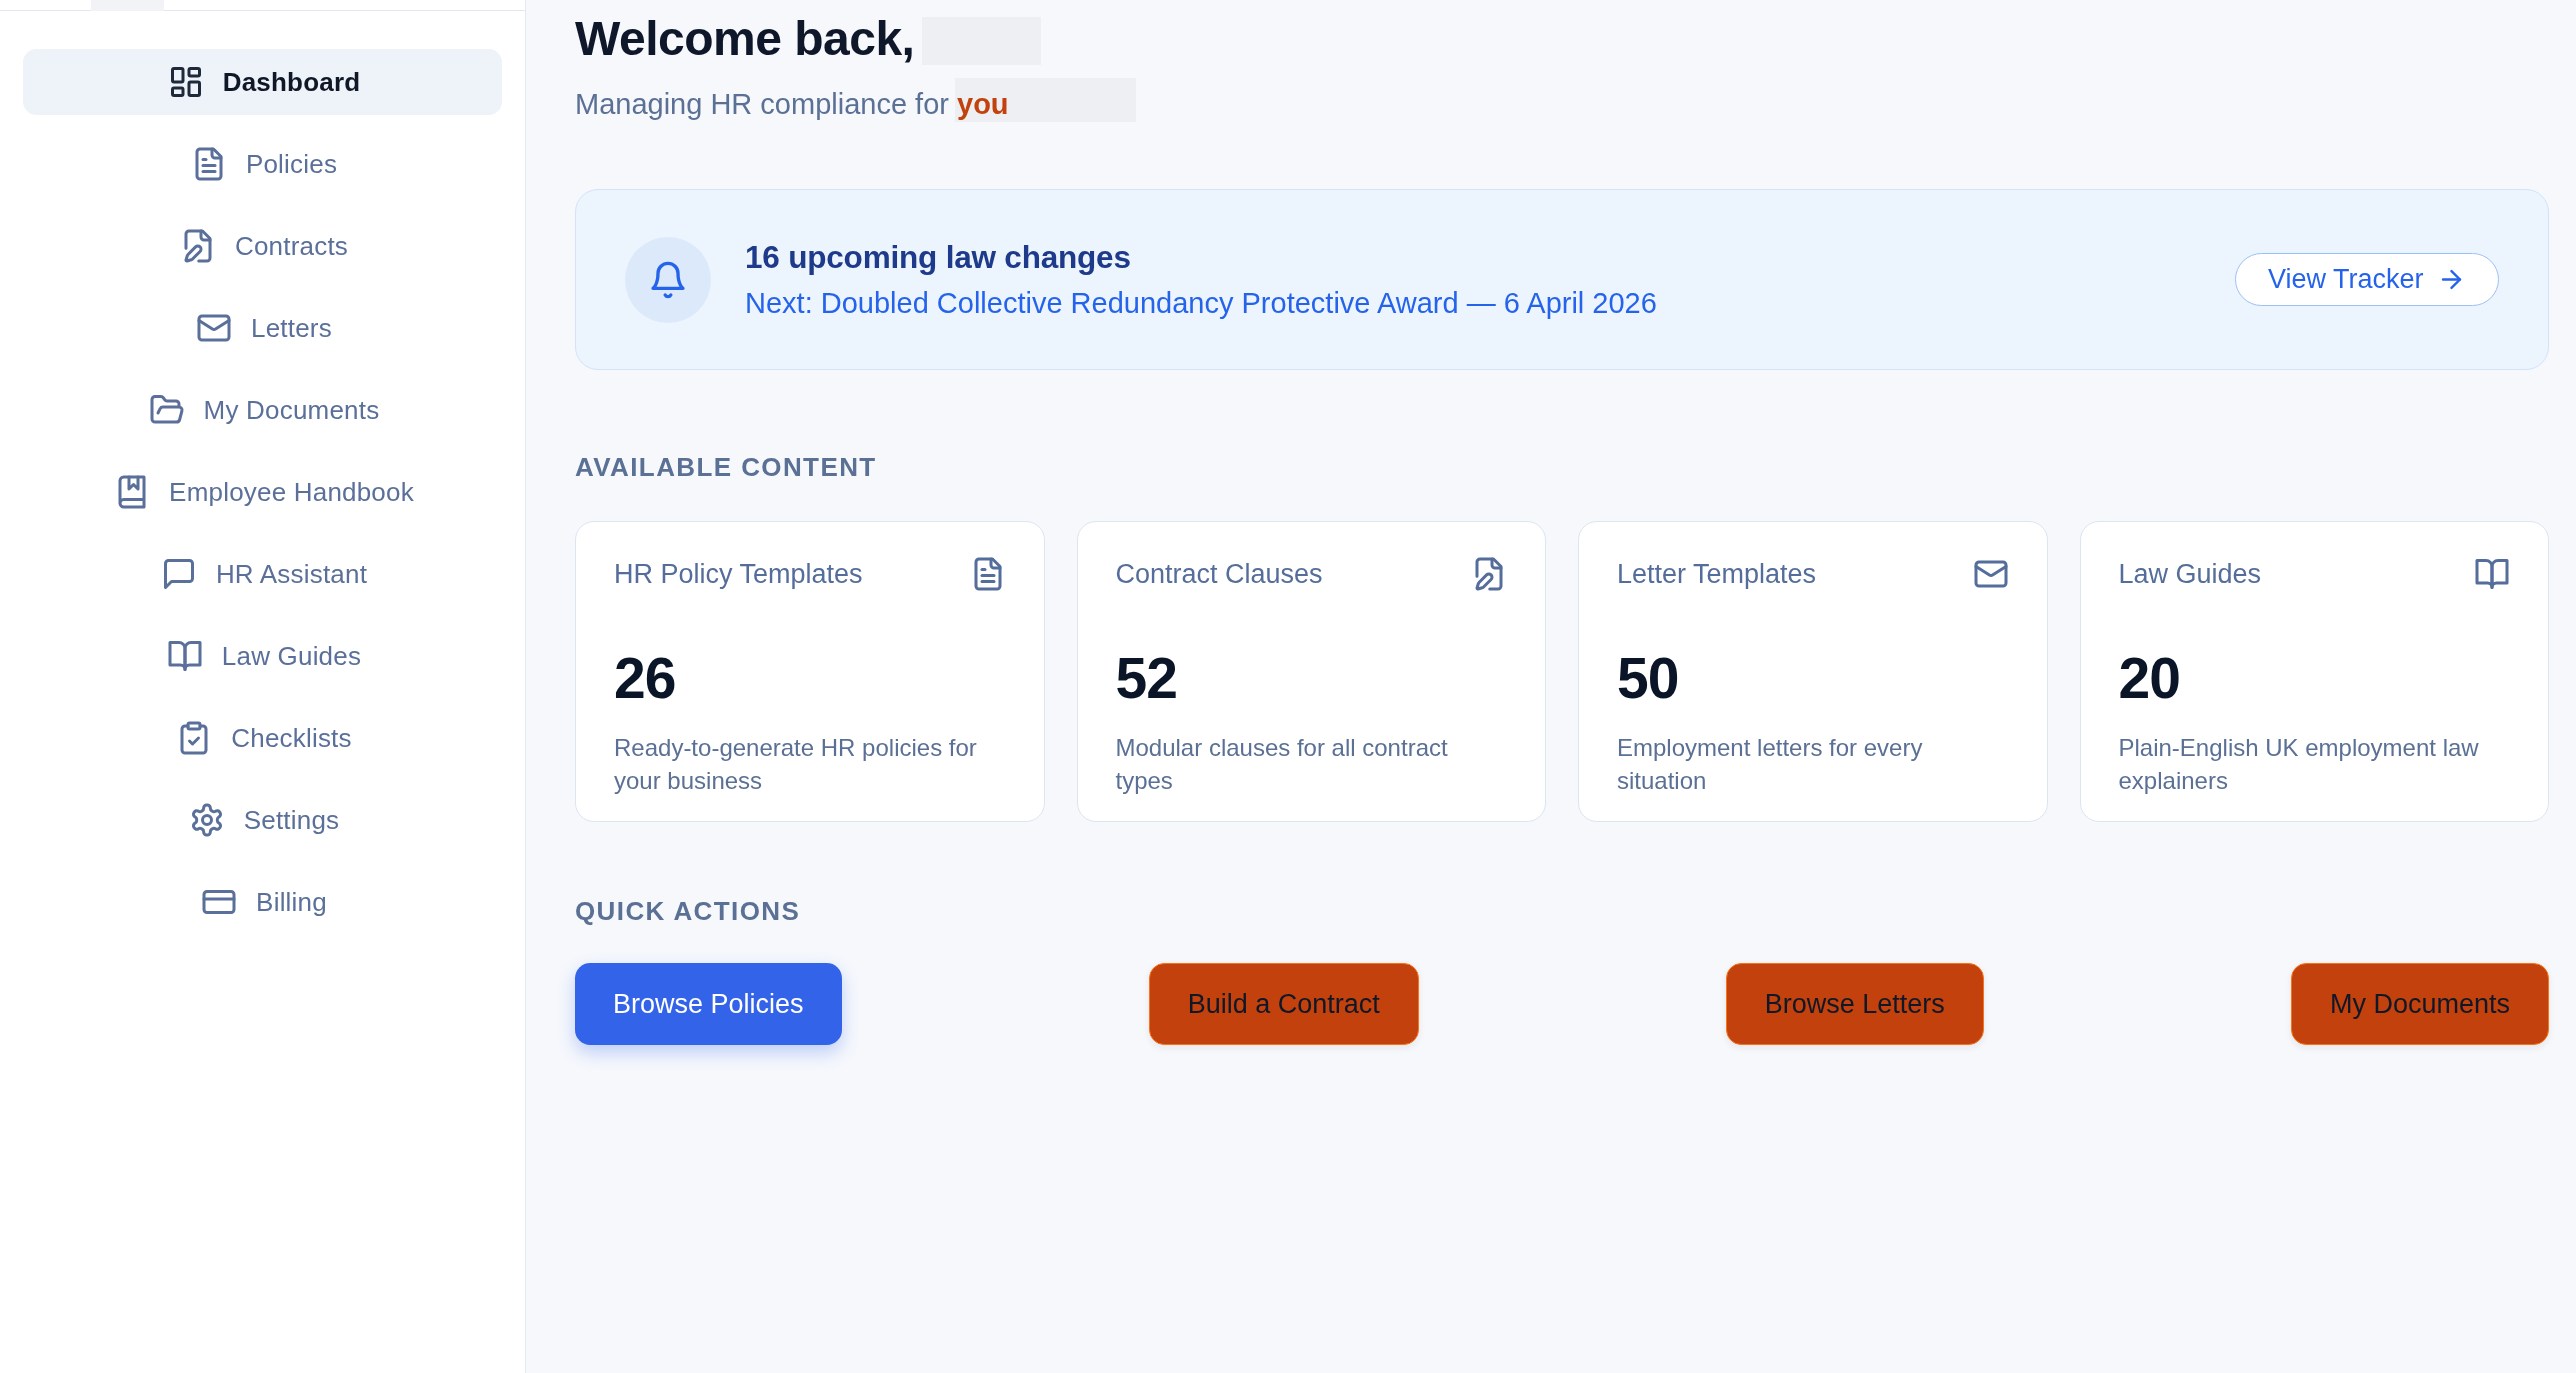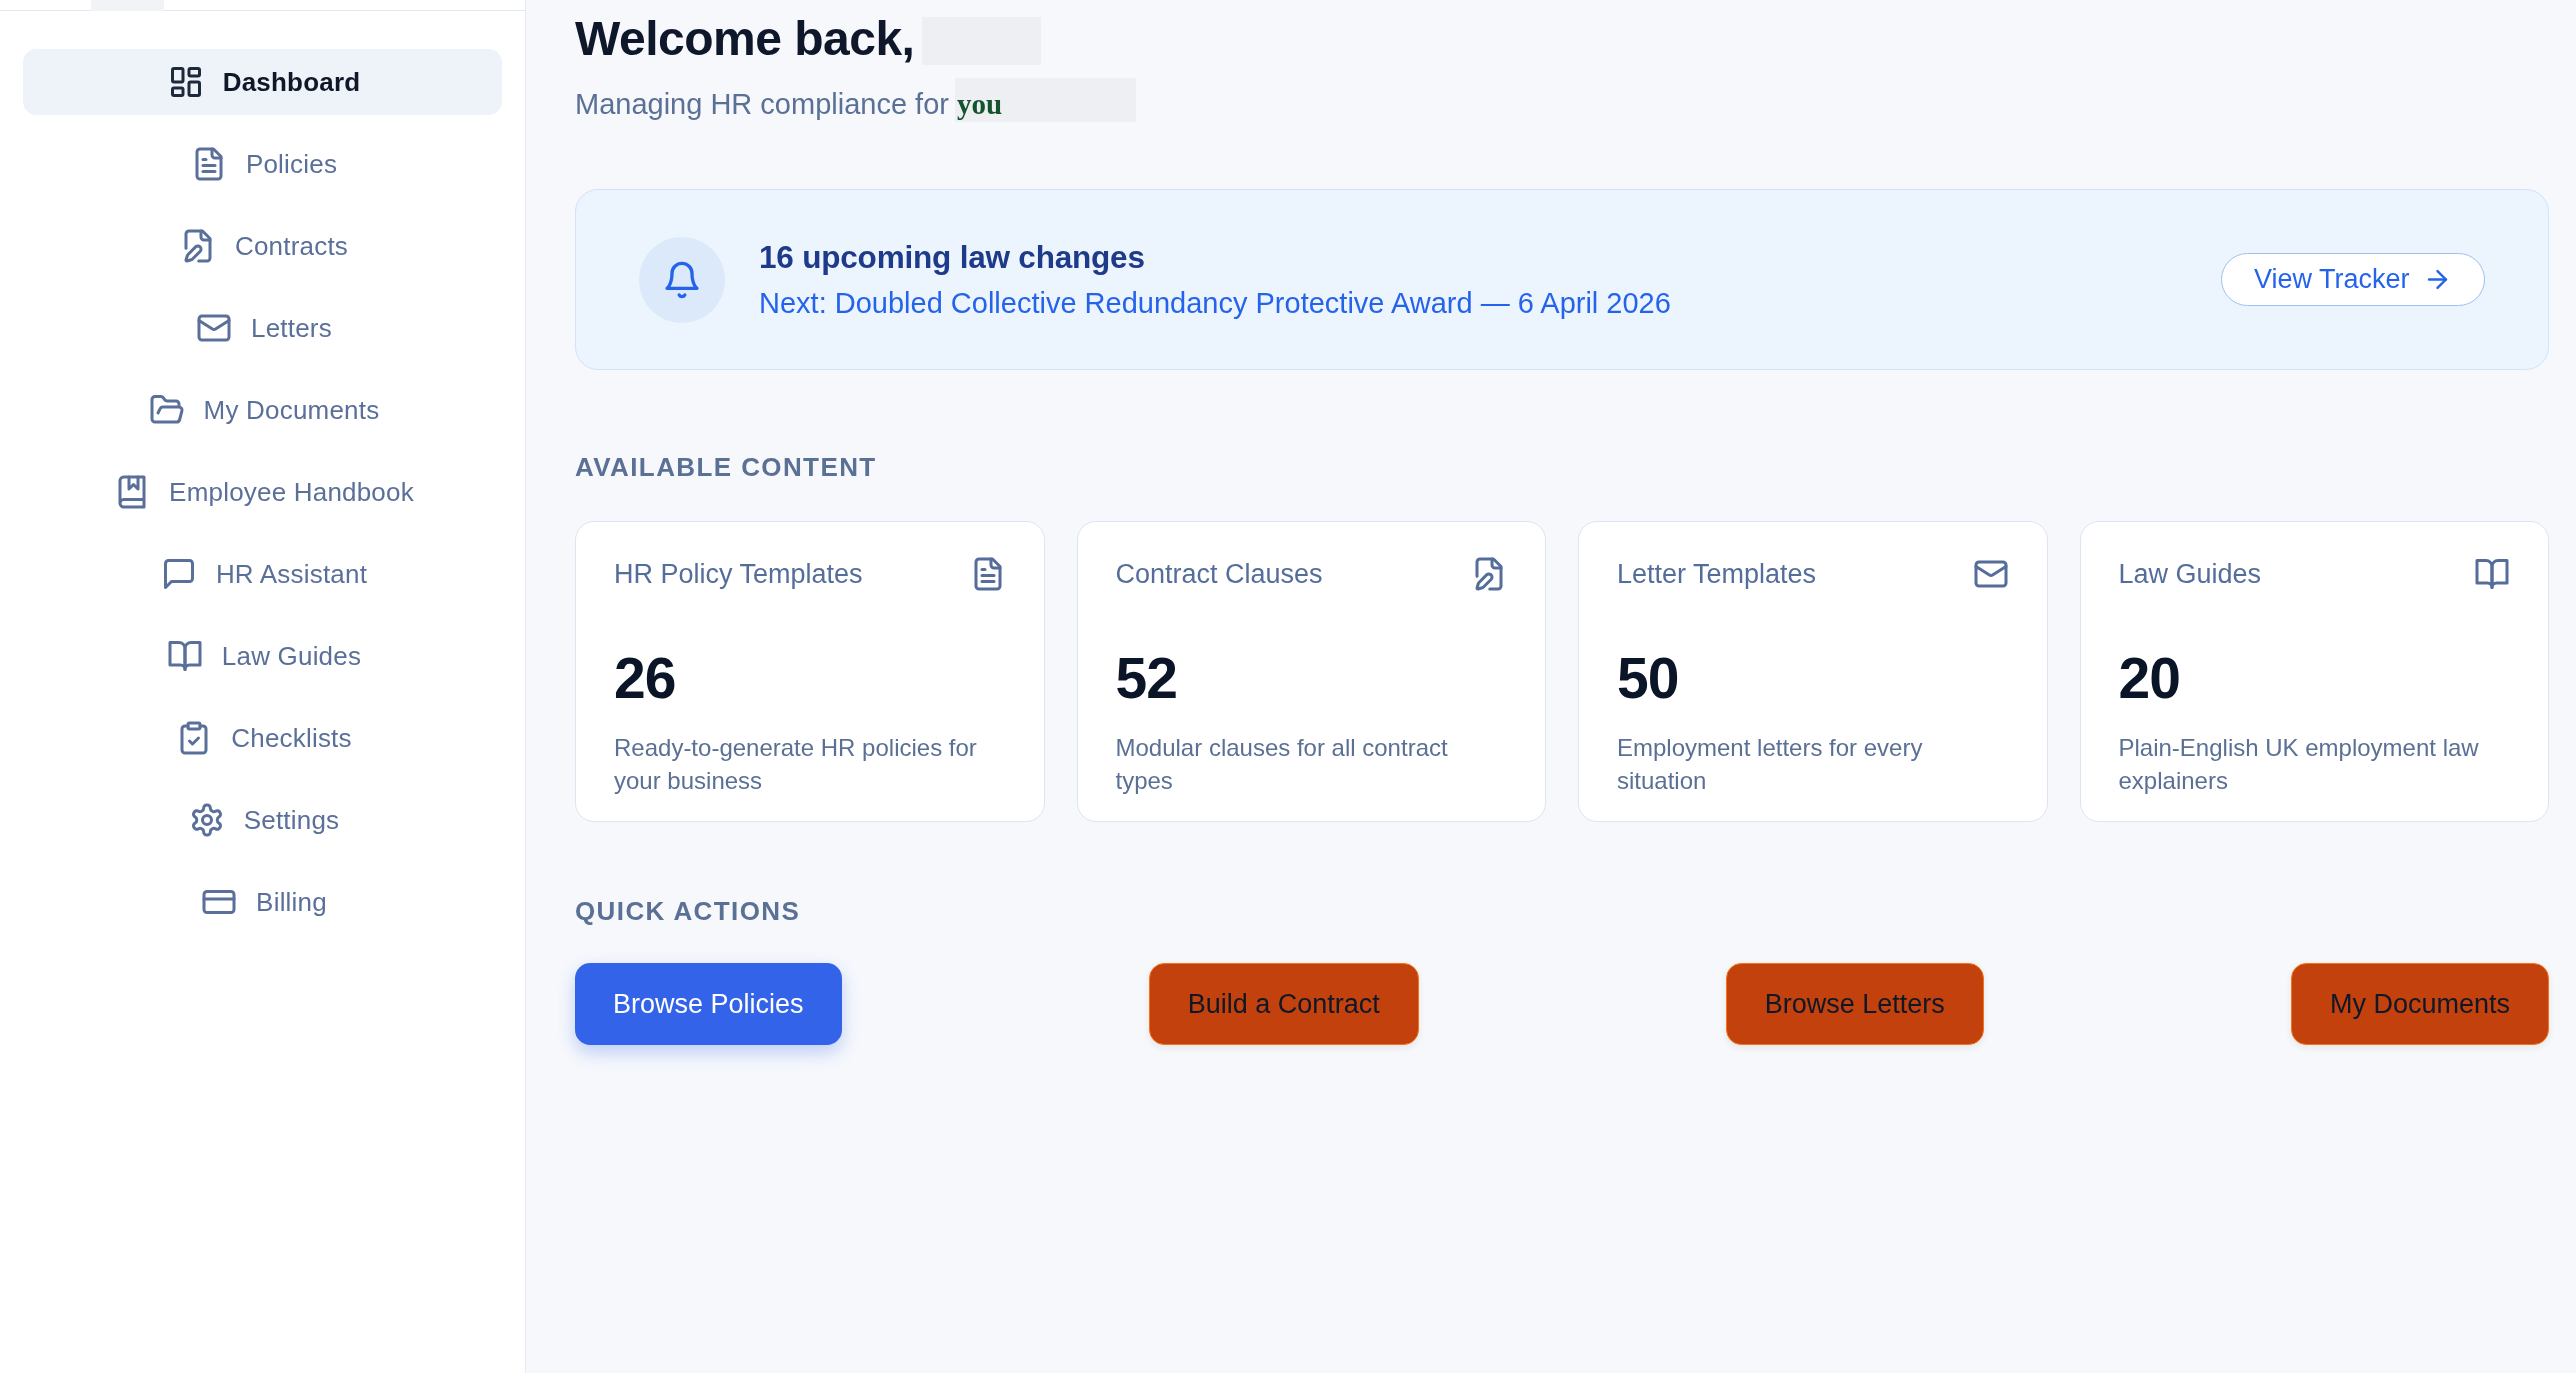--- a/index.html
+++ b/index.html
@@ -51,27 +51,27 @@
   
   .main { flex:1; padding:11.4px 27px 0 49px; }
 
   .h1-row { display:flex; align-items:center; }
   .page-title { font-size:48px; font-weight:700; color:#0f172a; letter-spacing:-0.5px; line-height:1.15; }
   .redaction-1 { width:119px; height:48px; background:#edeff3; margin-left:7.6px; margin-top:3.8px; }
 
   .subtitle-row { margin-top:16px; font-size:29px; color:#5b7095; line-height:1.5; }
   .you-wrap { position:relative; display:inline-block; }
   .redaction-2 { position:absolute; left:-1.9px; top:-4.8px; width:181px; height:44px; background:#edeff3; }
-  .subtitle-emphasis { position:relative; font-weight:700; color:#14532d;font-family:Liberation Serif, serif; }
+  .subtitle-emphasis { position:relative; font-weight:700; color:#c2410c; }
 
   
   .banner {
     margin-top:63px; height:181px;
     background:#ecf4fd; border:1px solid #d2e3fa; border-radius:23px;
-    display:flex; align-items:center; padding:0 63px;
+    display:flex; align-items:center; padding:0 49px;
   }
   .bell-circle {
     width:86px; height:86px; border-radius:50%;
     background:#dbe9fb; color:#2563eb;
     display:flex; align-items:center; justify-content:center; flex-shrink:0;
   }
   .bell-circle svg { width:40px; height:40px; }
   .banner-text { margin-left:34px; }
   .banner-title { font-size:31.5px; font-weight:700; color:#1e3a8a; letter-spacing:-0.2px; }
   .banner-next { margin-top:11.4px; font-size:29px; color:#2563eb; }

